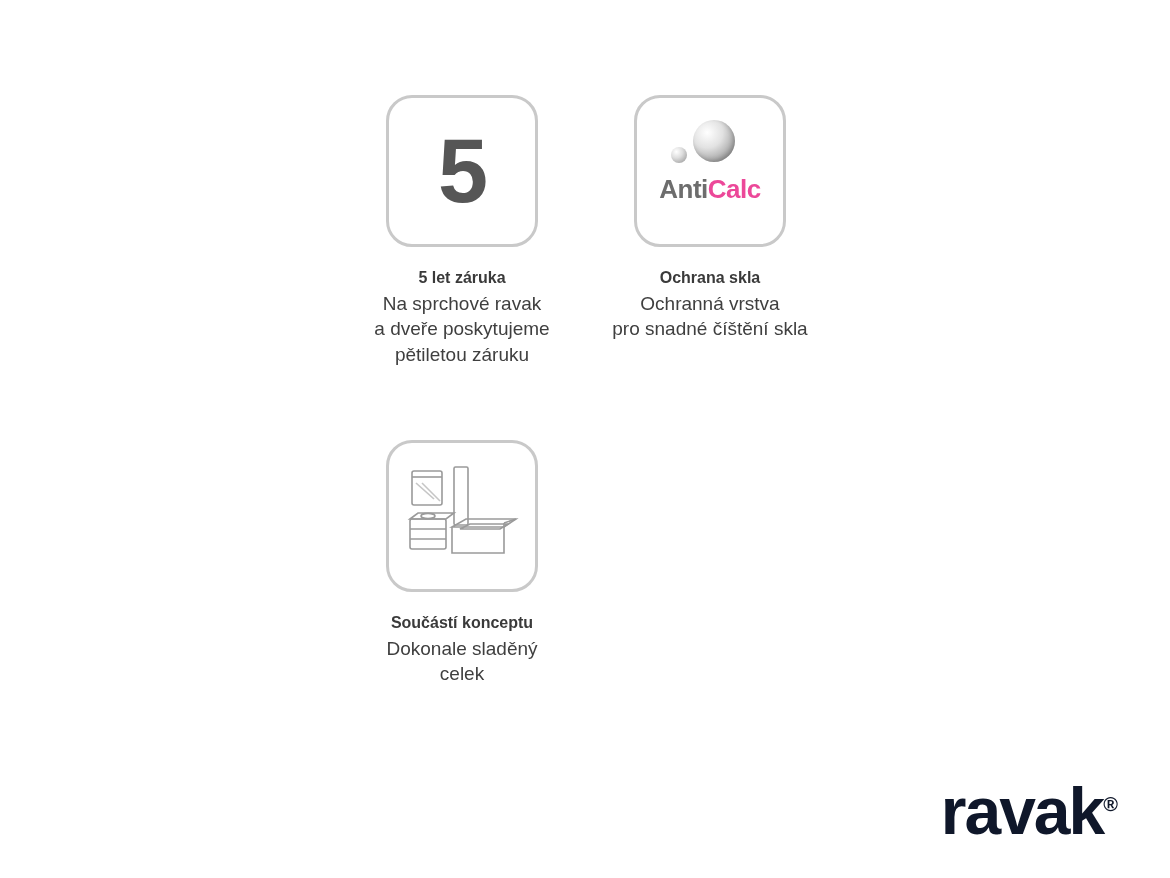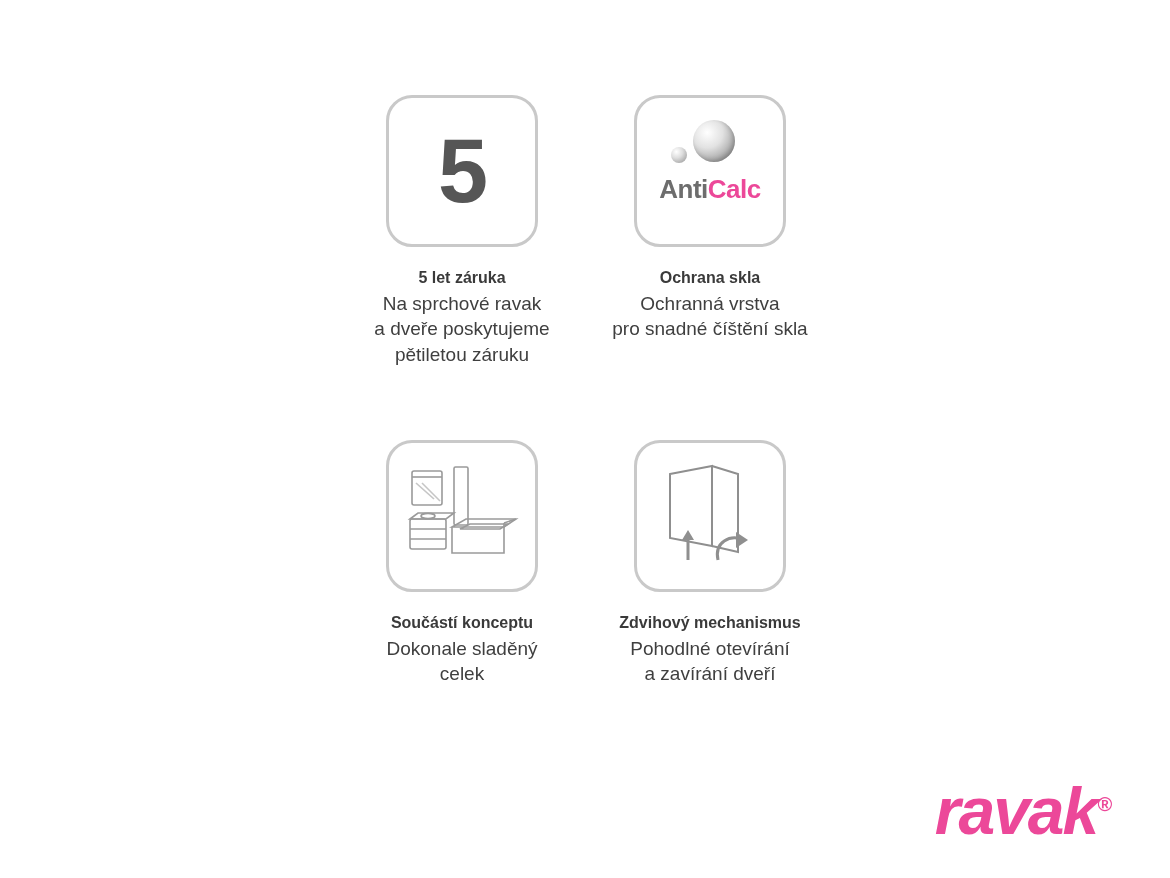--- a/index.html
+++ b/index.html
@@ -115,28 +115,27 @@
     font-size: 26px;
     font-weight: bold;
     letter-spacing: -0.5px;
   }
   .anticalc-text .anti { color: #6d6d6d; }
   .anticalc-text .calc { color: #ec4899; }
 
   
   .brand {
     position: absolute;
-    right: 58px;
+    right: 52px;
     bottom: 34px;
     font-size: 66px;
     font-weight: bold;
-    color: #ec4899;
+    color: #0f172a;
     letter-spacing: -2px;
     line-height: 1;
-    font-style: italic;
   }
   .brand sup {
     font-size: 20px;
     vertical-align: super;
     letter-spacing: 0;
   }
 </style>
 </head>
 <body>
 
@@ -198,40 +197,18 @@
           </g>
         </svg>
       </div>
       <div class="feature-title">Součástí konceptu</div>
       <div class="feature-desc">
         <div>Dokonale sladěný</div>
         <div>celek</div>
       </div>
     </div>
 
-    <div class="feature feature-4">
-      <div class="icon-box">
-        <svg width="116" height="112" viewBox="0 0 116 112">
-          <g fill="none" stroke="#8f8f8f" stroke-width="2">
-
-            <path d="M18 14 L60 6 L60 86 L18 78 Z"></path>
-            <path d="M60 6 L86 14 L86 92 L60 86"></path>
-
-            <path d="M36 100 L36 74" stroke-width="3"></path>
-            <path d="M30 80 L36 70 L42 80 Z" fill="#8f8f8f" stroke="none"></path>
-
-            <path d="M66 100 C62 82 78 74 92 80" stroke-width="3"></path>
-            <path d="M84 72 L96 80 L84 88 Z" fill="#8f8f8f" stroke="none"></path>
-          </g>
-        </svg>
-      </div>
-      <div class="feature-title">Zdvihový mechanismus</div>
-      <div class="feature-desc">
-        <div>Pohodlné otevírání</div>
-        <div>a zavírání dveří</div>
-      </div>
-    </div>
 
   </div>
 
   <div class="brand"><span>ravak</span><sup>®</sup></div>
 
 </div>
 
 </body></html>

